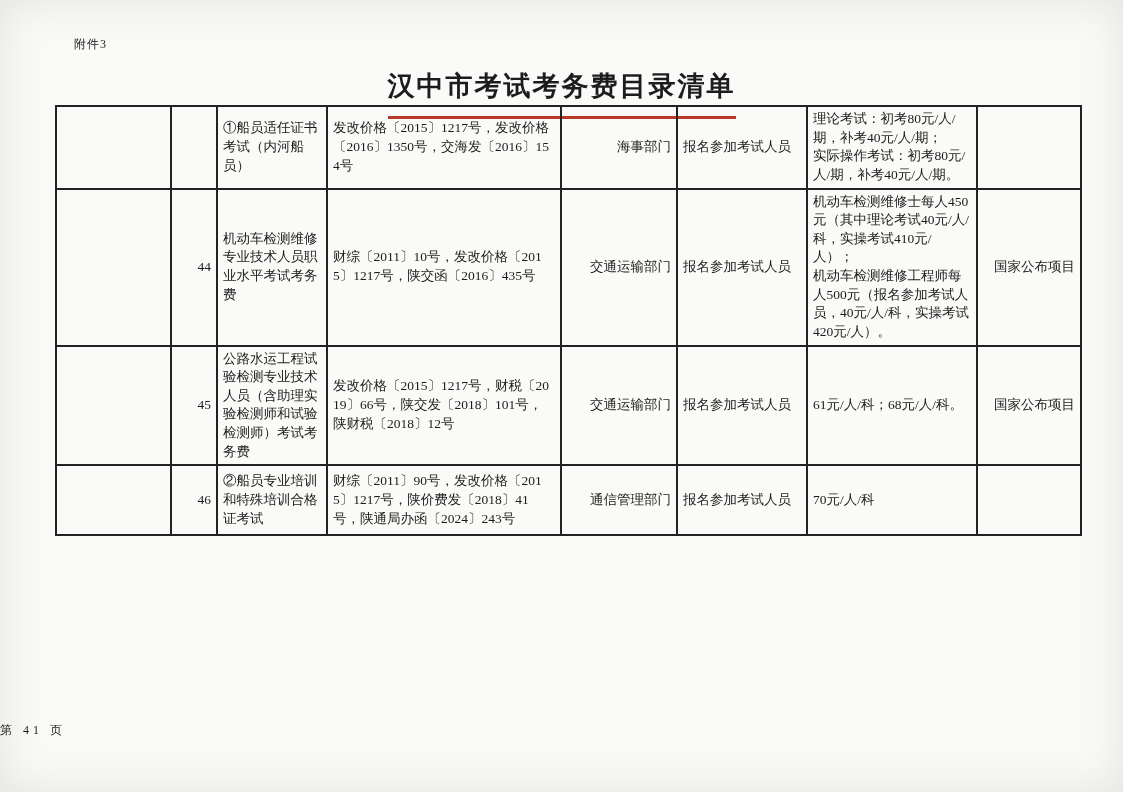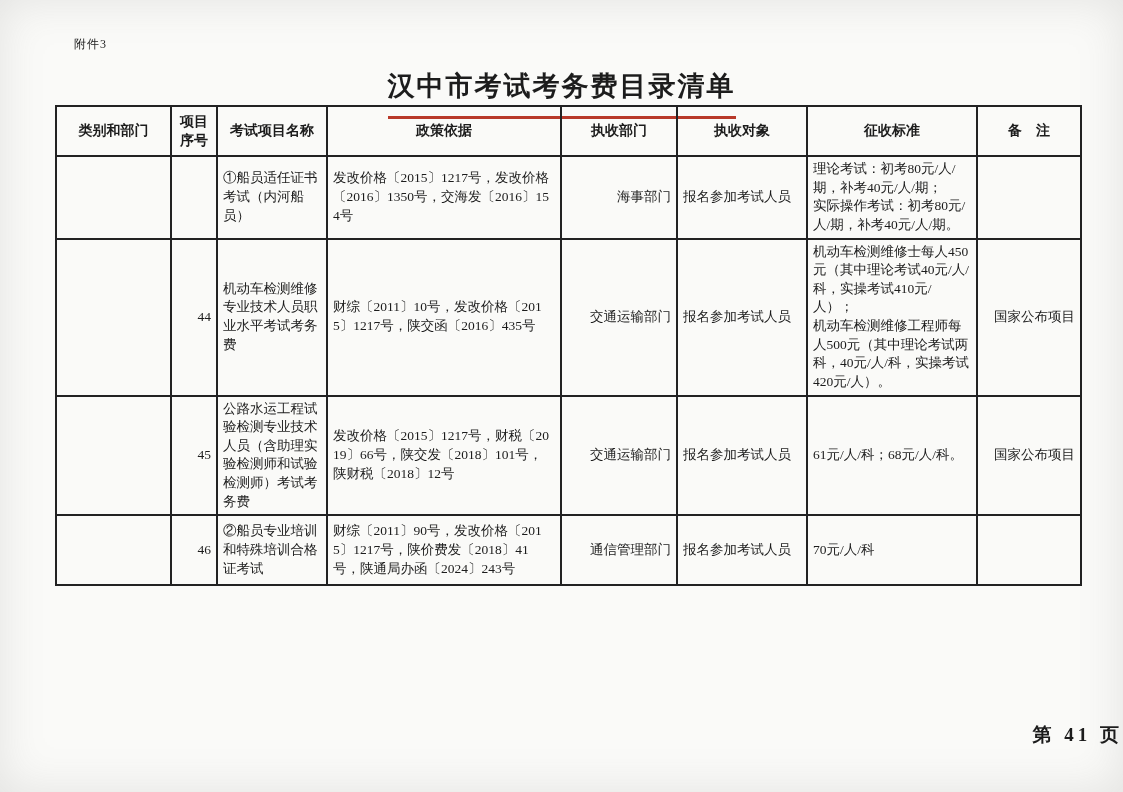--- a/index.html
+++ b/index.html
@@ -78,24 +78,23 @@
   tr.r6    { height: 70px; }
   .c-center { text-align: right; }
   .c-left   { text-align: left; }
   .pre      { white-space: pre-line; }
   .cat-cell { text-align: left; vertical-align: middle; }
   .page-footer {
     position: absolute;
     left: 0;
     top: 722px;
     width: 100%;
-    text-align: right;
-    font-size: 19px;
+    text-align: left;
+    font-size: 12px;
     letter-spacing: 4px;
-    font-weight: bold;
   }
 </style>
 </head>
 <body>
 
 <div class="scan-vignette"></div>
 
 <div class="attachment-label">附件3</div>
 
 <div class="doc-title-wrap">
@@ -107,31 +106,20 @@
     <col style="width:115px">
     <col style="width:46px">
     <col style="width:110px">
     <col style="width:234px">
     <col style="width:116px">
     <col style="width:130px">
     <col style="width:170px">
     <col style="width:104px">
   </colgroup>
   <tbody>
-    <tr class="hdr">
-      <th>类别和部门</th>
-      <th>项目
-序号</th>
-      <th>考试项目名称</th>
-      <th>政策依据</th>
-      <th>执收部门</th>
-      <th>执收对象</th>
-      <th>征收标准</th>
-      <th>备　注</th>
-    </tr>
 
     <tr class="r1">
       <td class="cat-cell"></td>
       <td class="c-center"></td>
       <td class="c-left">①船员适任证书考试（内河船员）</td>
       <td class="c-left">发改价格〔2015〕1217号，发改价格〔2016〕1350号，交海发〔2016〕154号</td>
       <td class="c-center">海事部门</td>
       <td class="c-left">报名参加考试人员</td>
       <td class="c-left pre">理论考试：初考80元/人/期，补考40元/人/期；
 实际操作考试：初考80元/人/期，补考40元/人/期。</td>
@@ -140,21 +128,21 @@
 
 
     <tr class="r3">
       <td class="cat-cell"></td>
       <td class="c-center">44</td>
       <td class="c-left">机动车检测维修专业技术人员职业水平考试考务费</td>
       <td class="c-left">财综〔2011〕10号，发改价格〔2015〕1217号，陕交函〔2016〕435号</td>
       <td class="c-center">交通运输部门</td>
       <td class="c-left">报名参加考试人员</td>
       <td class="c-left pre">机动车检测维修士每人450元（其中理论考试40元/人/科，实操考试410元/人）；
-机动车检测维修工程师每人500元（其中理论考试两科，40元/人/科，实操考试420元/人）。</td>
+机动车检测维修工程师每人500元（报名参加考试人员，40元/人/科，实操考试420元/人）。</td>
       <td class="c-center">国家公布项目</td>
     </tr>
 
     <tr class="r4">
       <td class="cat-cell"></td>
       <td class="c-center">45</td>
       <td class="c-left">公路水运工程试验检测专业技术人员（含助理实验检测师和试验检测师）考试考务费</td>
       <td class="c-left">发改价格〔2015〕1217号，财税〔2019〕66号，陕交发〔2018〕101号，陕财税〔2018〕12号</td>
       <td class="c-center">交通运输部门</td>
       <td class="c-left">报名参加考试人员</td>

